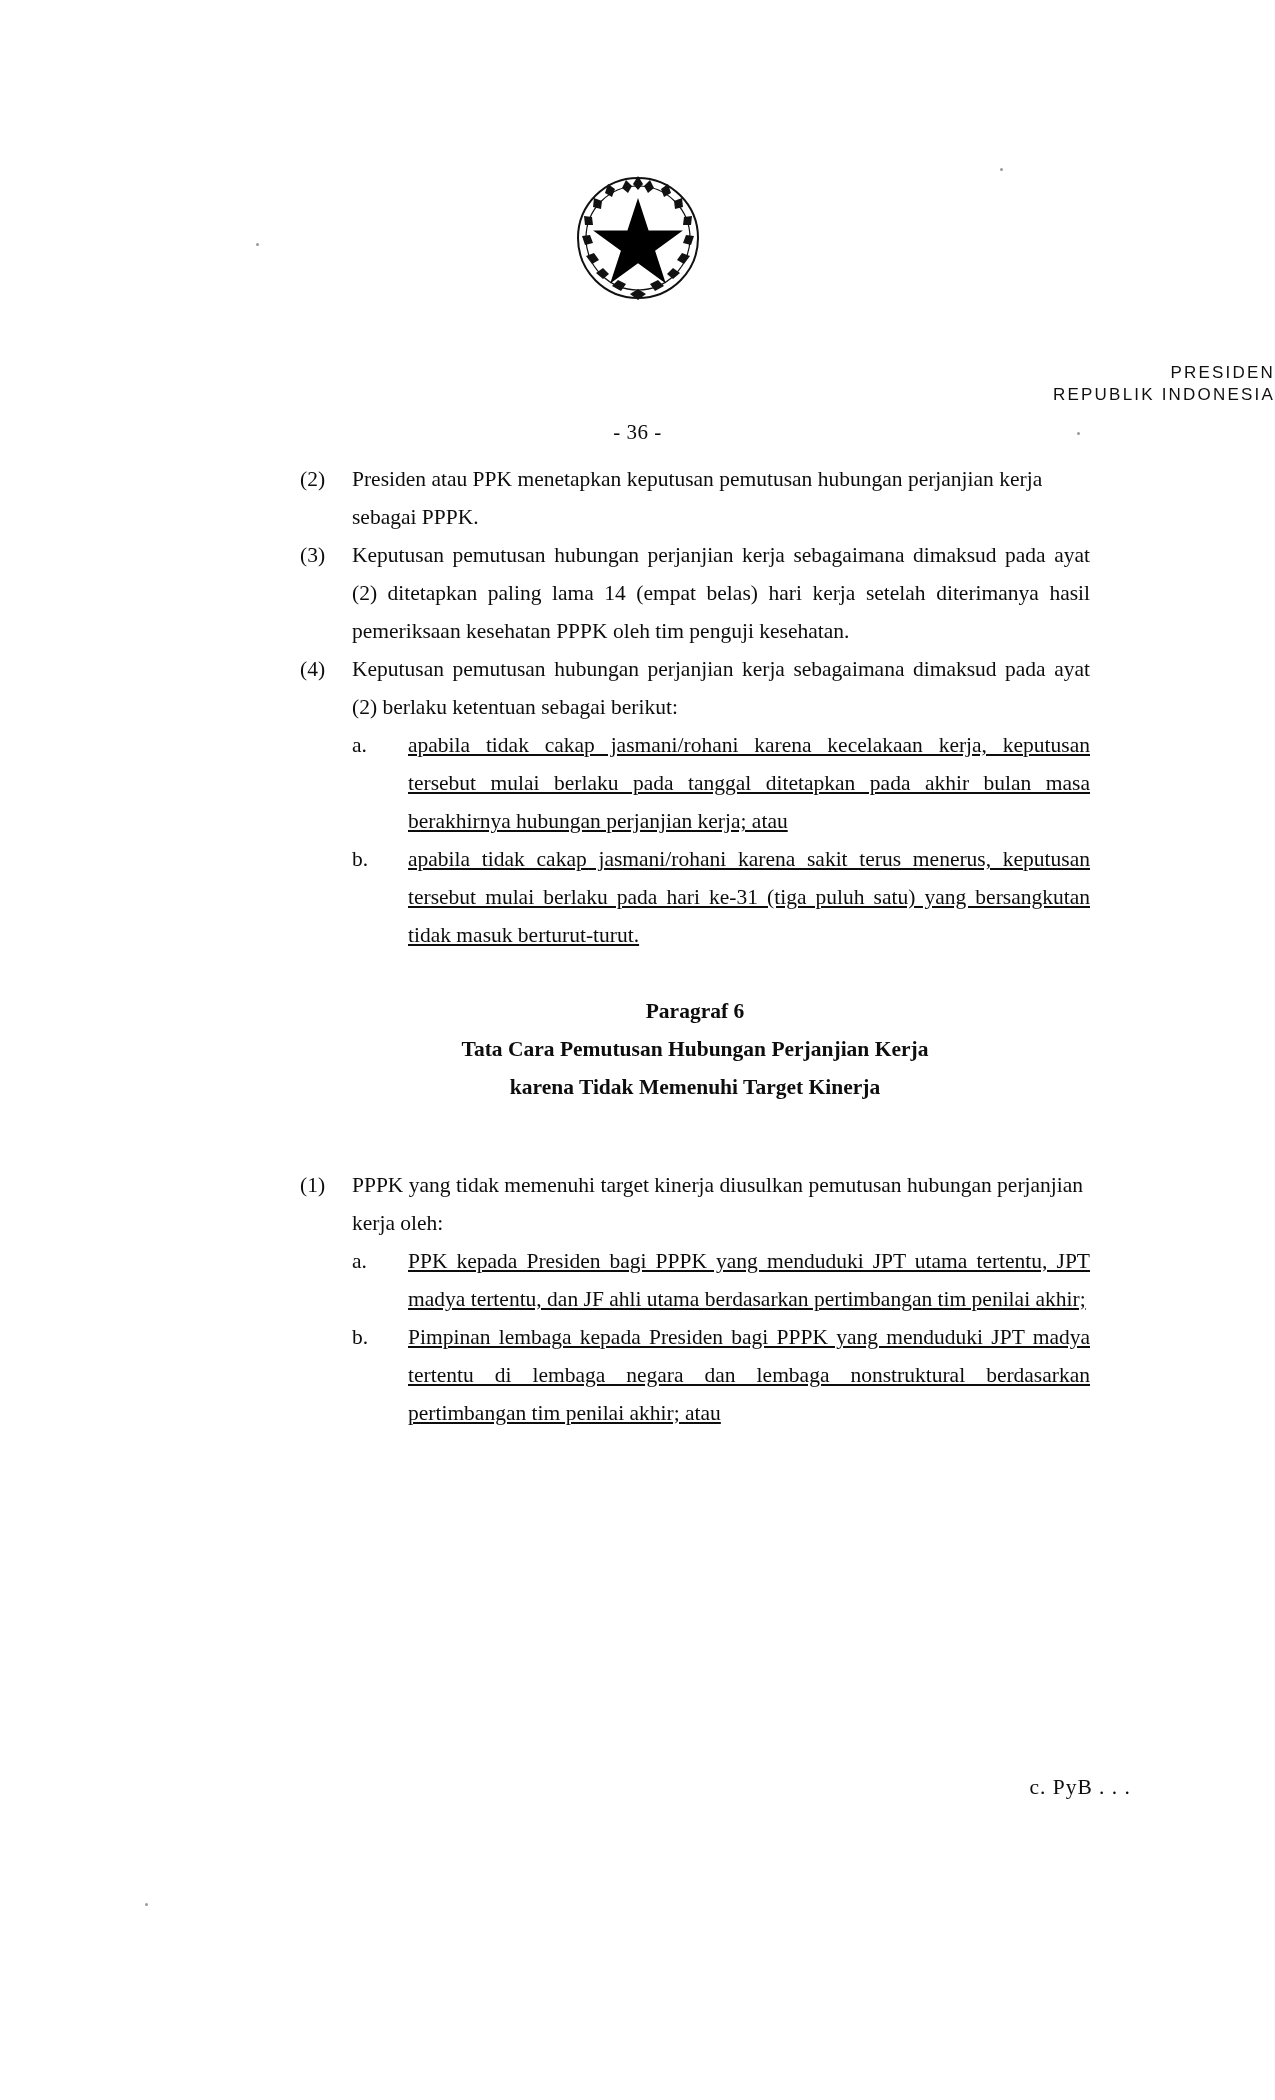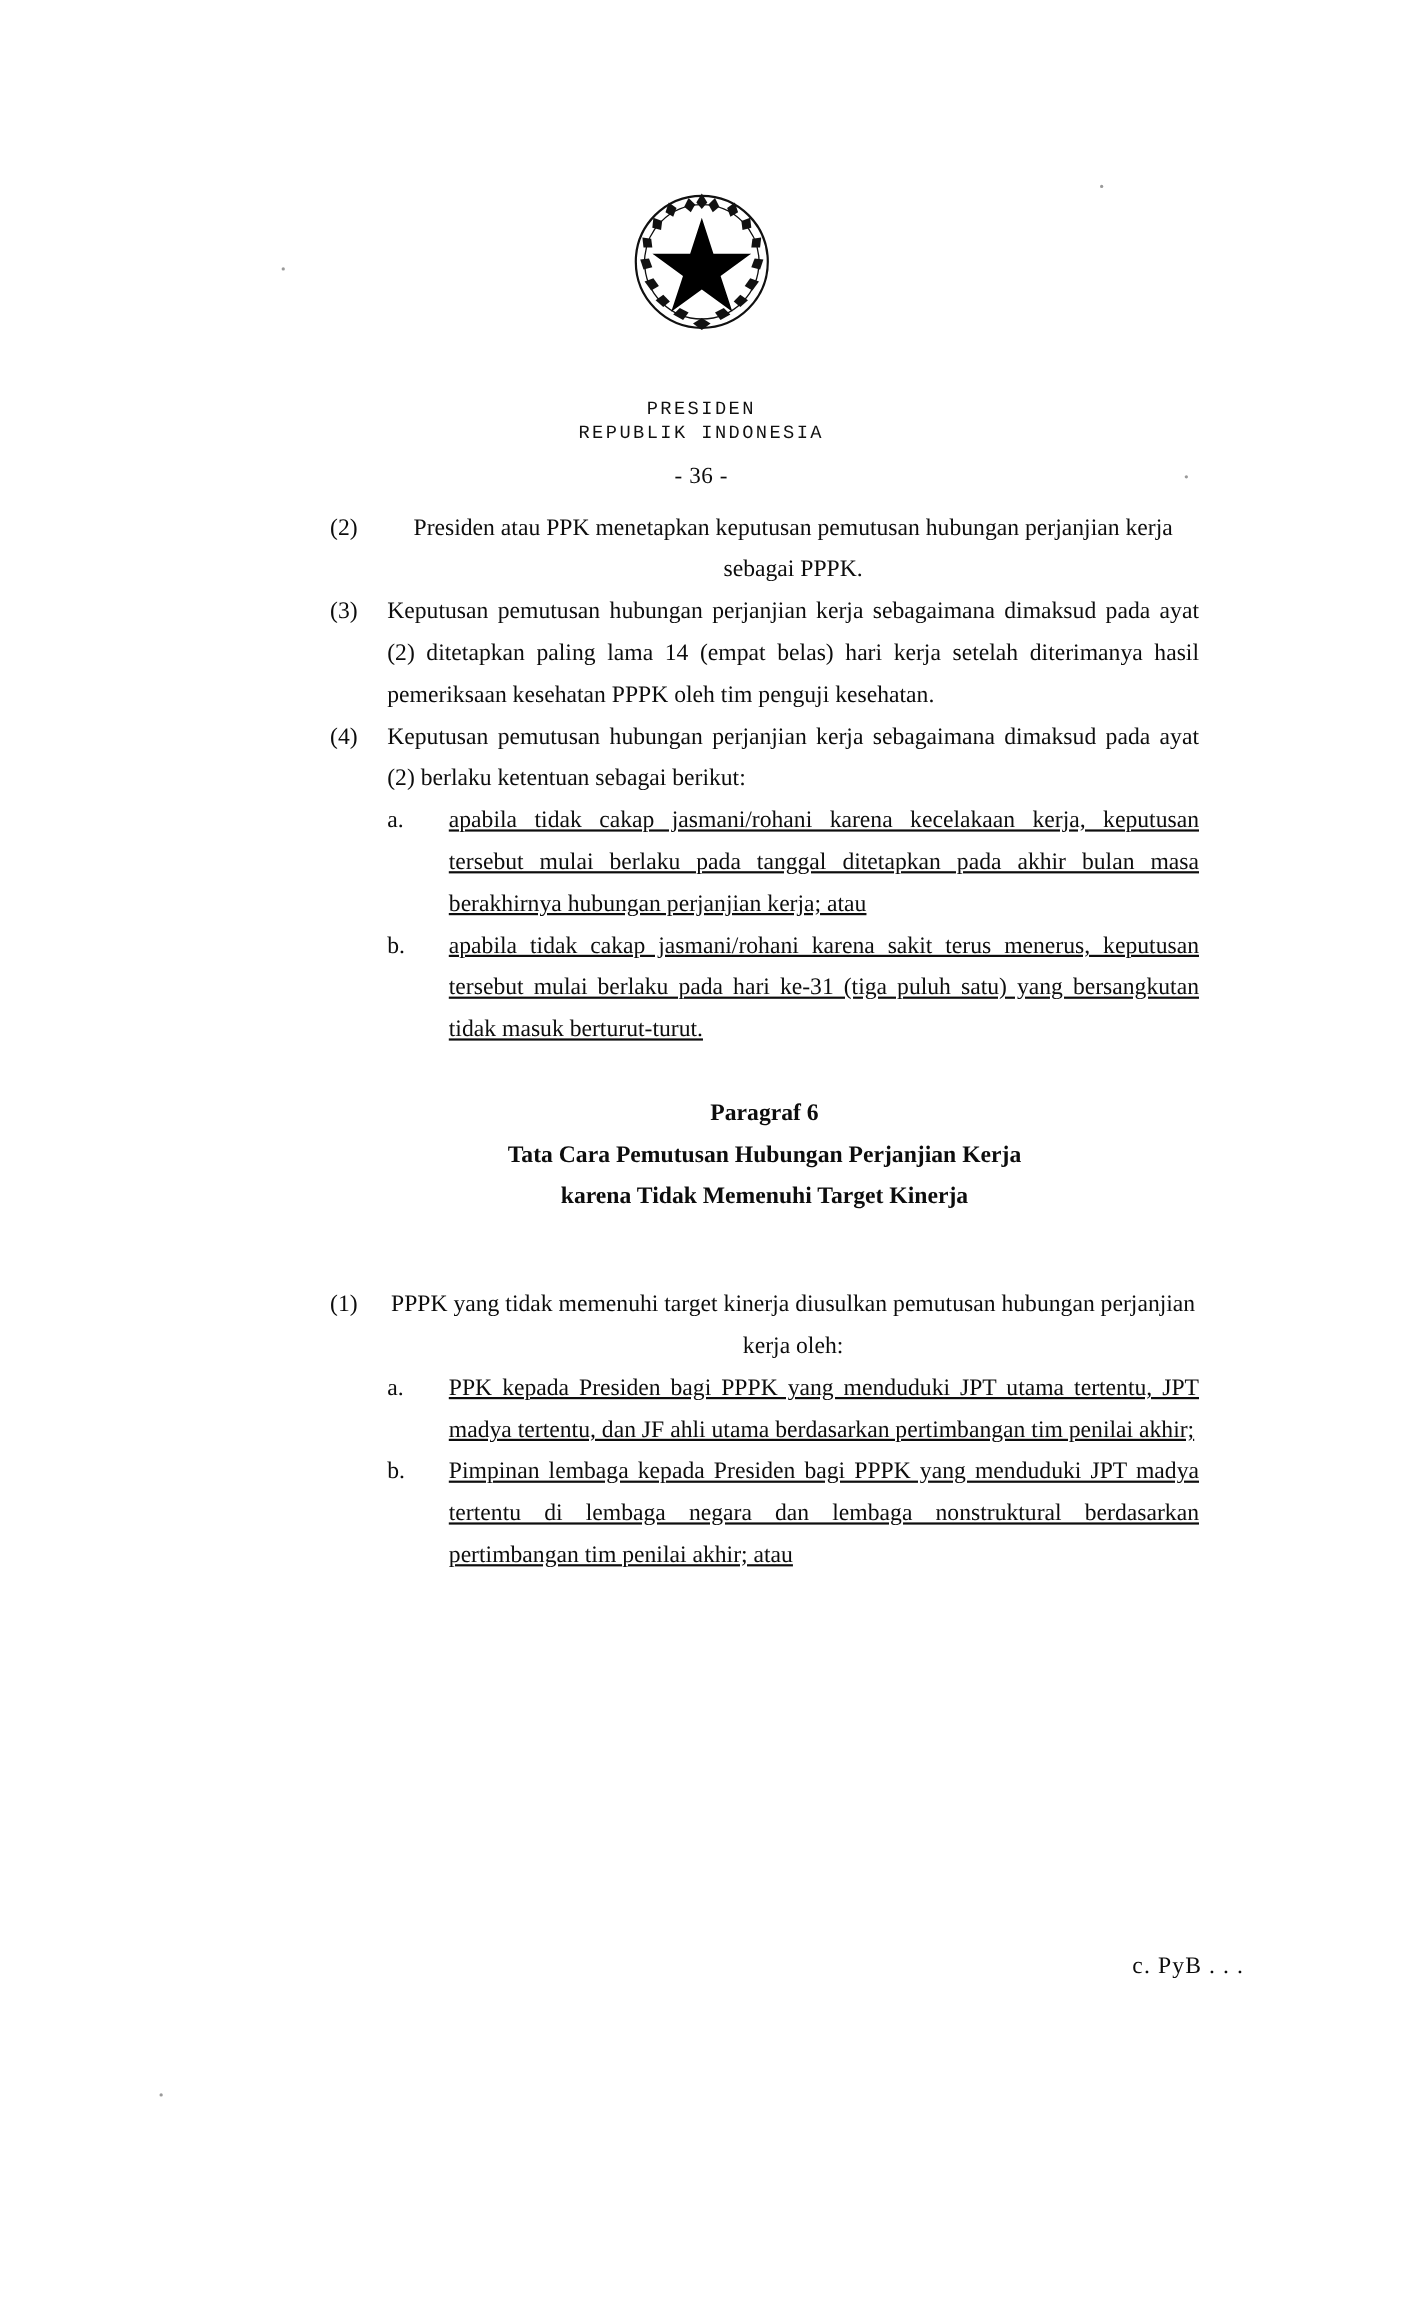--- a/index.html
+++ b/index.html
@@ -43,22 +43,22 @@
     height: 140px;
     position: relative;
   }
   .emblem svg { display: block; }
 
   .header-lines {
     position: absolute;
     left: 0;
     top: 362px;
     width: 100%;
-    text-align: center;
-    font-family: Liberation Mono, monospace;
+    text-align: right;
+    font-family: Liberation Sans, sans-serif;
     font-size: 17px;
     letter-spacing: 2.2px;
     line-height: 22px;
     color: #111;
   }
 
   .page-number {
     position: absolute;
     left: 0;
     top: 420px;
@@ -89,21 +89,21 @@
     left: 0;
     top: 0;
     width: 44px;
     text-align: left;
   }
   .clause > .text {
     display: block;
     text-align: justify;
     text-justify: inter-word;
   }
-  .clause .text.nojust { text-align: center; }
+  .clause .text.nojust { text-align: left; }
 
   
   .subitem {
     position: relative;
     padding-left: 56px;
     margin-left: 52px;
   }
   .subitem > .marker {
     position: absolute;
     left: 0;

